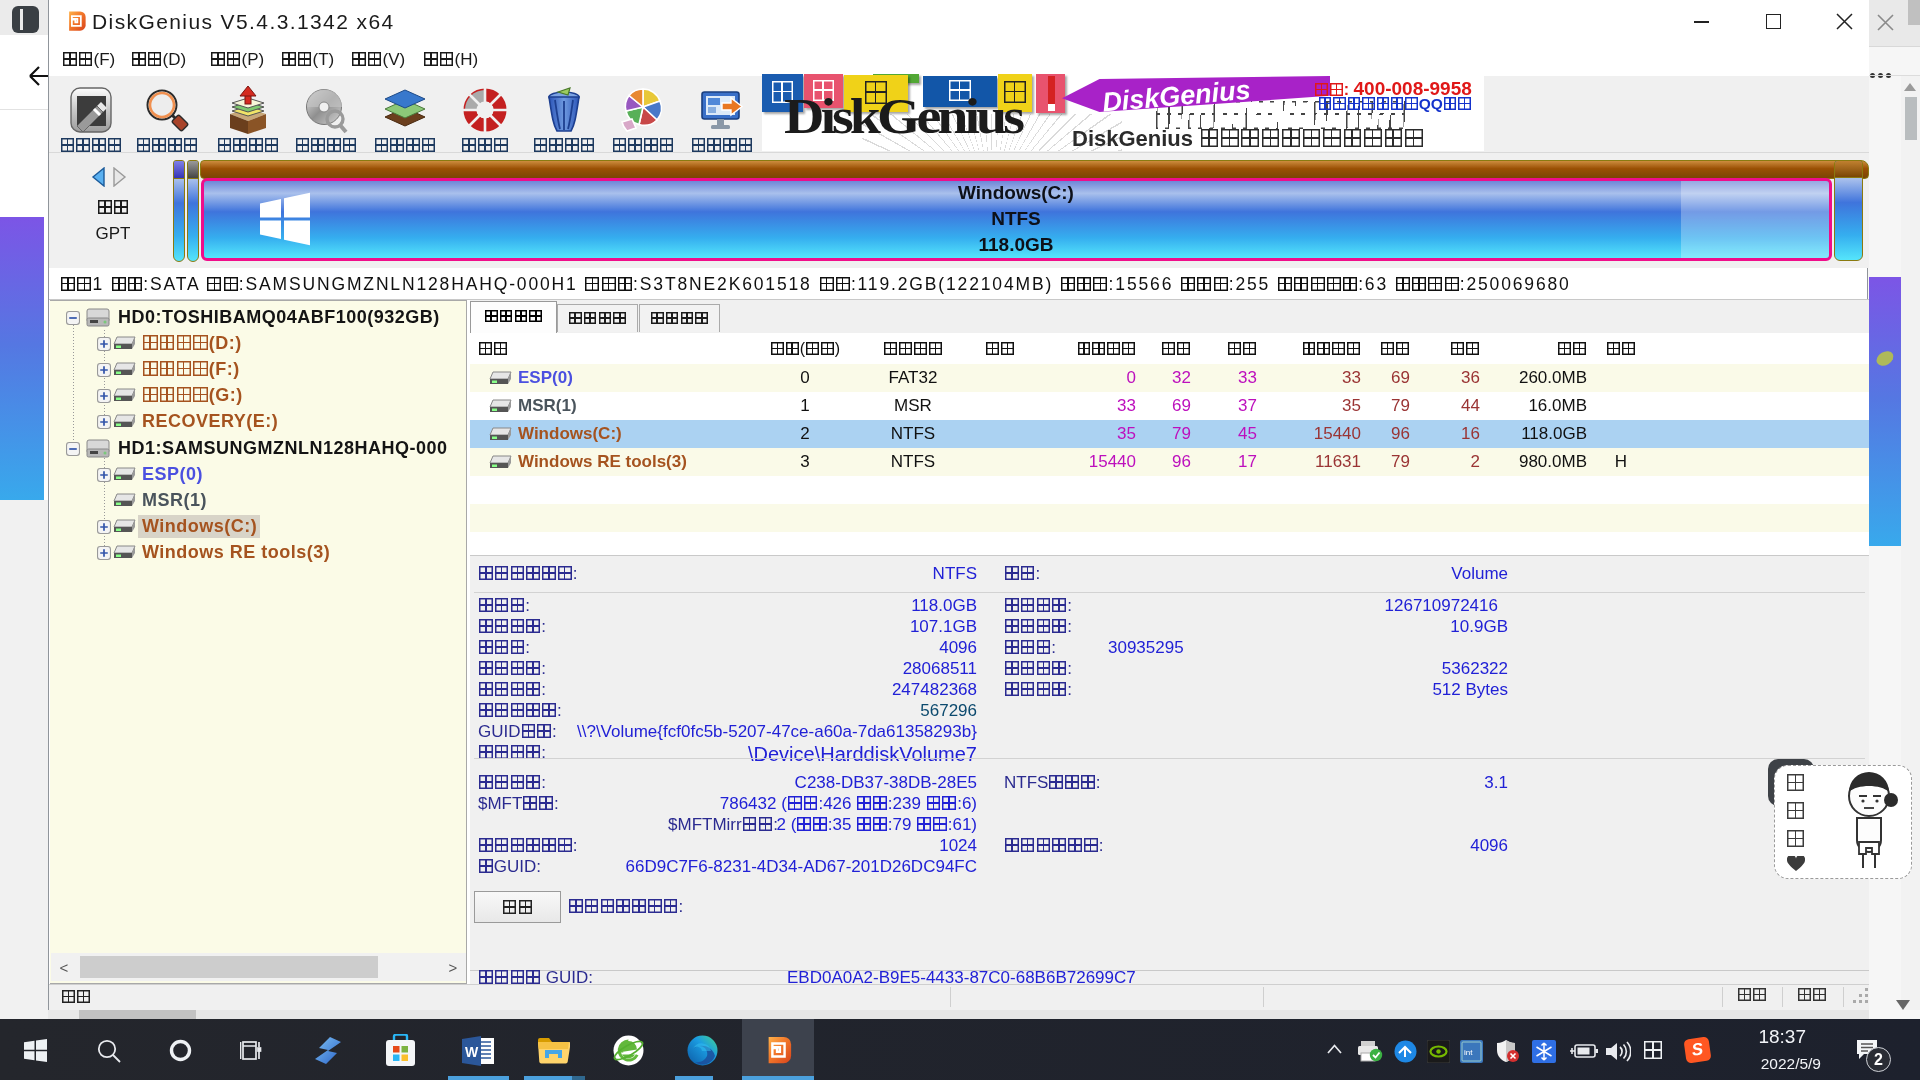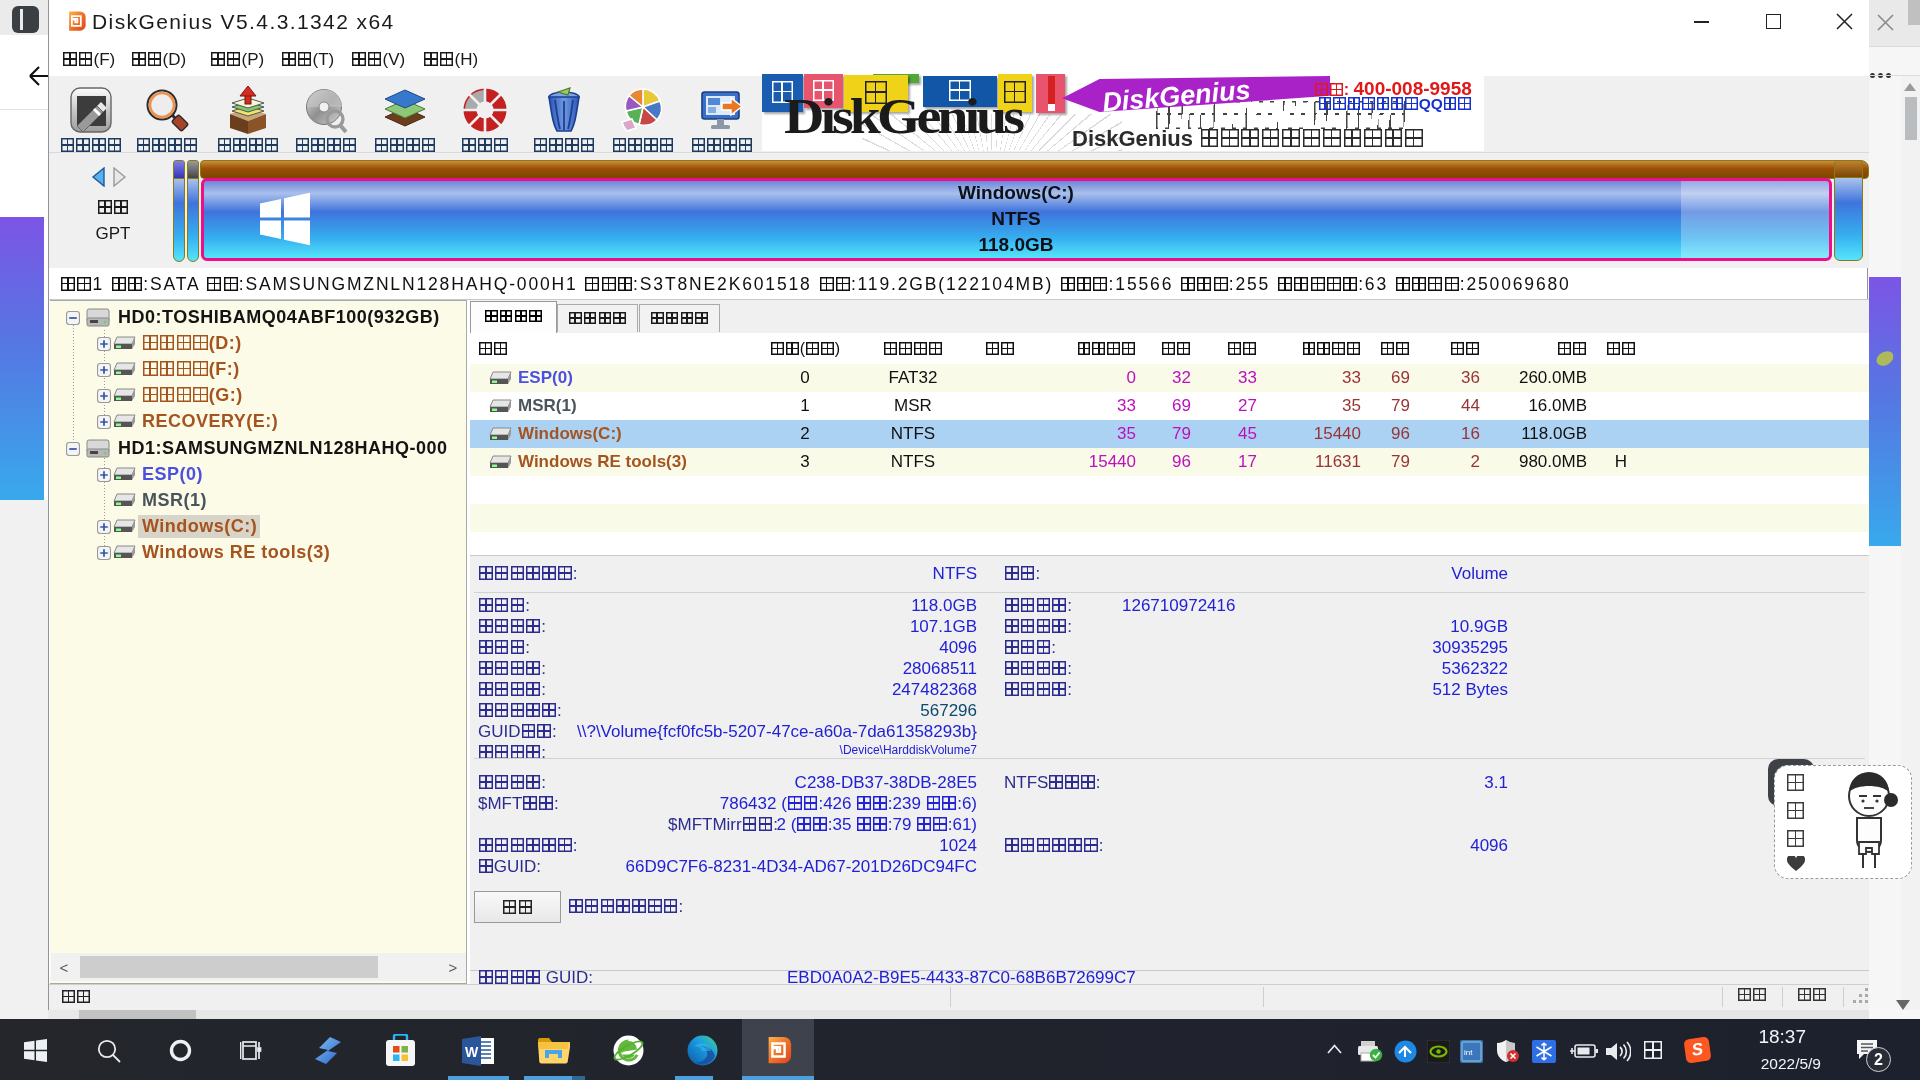--- a/index.html
+++ b/index.html
@@ -545,21 +545,21 @@
         <path d="M4 1 L22 1 L19 8 L1 8 Z" fill="#e6e6e6" stroke="#888"></path>
         <path d="M1 8 L19 8 L19 13 L1 13 Z" fill="#555"></path>
         <path d="M19 8 L22 1 L22 8 L19 13 Z" fill="#9a9a9a"></path>
         <rect x="3" y="9.5" width="5" height="2.5" fill="#8f8"></rect>
       </svg>
       <div class="ab nw" style="left:48px;top:96px;width:220px;text-align:left;font-size:17px;font-weight:bold;color:#4a545c;">MSR(1)</div>
       <div class="ab nw" style="left:275px;top:96px;width:120px;text-align:center;font-size:17px;font-weight:normal;color:#111;">1</div>
       <div class="ab nw" style="left:383px;top:96px;width:120px;text-align:center;font-size:17px;font-weight:normal;color:#111;">MSR</div>
       <div class="ab nw" style="left:566px;top:96px;width:100px;text-align:right;font-size:17px;font-weight:normal;color:#bd10bd;">33</div>
       <div class="ab nw" style="left:656px;top:96px;width:65px;text-align:right;font-size:17px;font-weight:normal;color:#bd10bd;">69</div>
-      <div class="ab nw" style="left:717px;top:96px;width:70px;text-align:right;font-size:17px;font-weight:normal;color:#bd10bd;">27</div>
+      <div class="ab nw" style="left:717px;top:96px;width:70px;text-align:right;font-size:17px;font-weight:normal;color:#bd10bd;">37</div>
       <div class="ab nw" style="left:791px;top:96px;width:100px;text-align:right;font-size:17px;font-weight:normal;color:#9a3434;">35</div>
       <div class="ab nw" style="left:880px;top:96px;width:60px;text-align:right;font-size:17px;font-weight:normal;color:#9a3434;">79</div>
       <div class="ab nw" style="left:950px;top:96px;width:60px;text-align:right;font-size:17px;font-weight:normal;color:#9a3434;">44</div>
       <div class="ab nw" style="left:1017px;top:96px;width:100px;text-align:right;font-size:17px;font-weight:normal;color:#111;">16.0MB</div>
       <div class="ab" style="left:0;top:120px;width:1399px;height:28px;background:#abd2f2;"></div>
       <svg class="ab" style="left:19px;top:127px;" width="23" height="15" viewBox="0 0 23 15">
         <path d="M4 1 L22 1 L19 8 L1 8 Z" fill="#e6e6e6" stroke="#888"></path>
         <path d="M1 8 L19 8 L19 13 L1 13 Z" fill="#555"></path>
         <path d="M19 8 L22 1 L22 8 L19 13 Z" fill="#9a9a9a"></path>
         <rect x="3" y="9.5" width="5" height="2.5" fill="#8f8"></rect>
@@ -597,43 +597,43 @@
     <div class="ab" style="left:421px;top:300px;width:1399px;height:684px;overflow:hidden;pointer-events:none;">
       <div class="ab" style="left:0;top:255px;width:1399px;height:1px;background:#c9c9c9;"></div>
       <div class="ab nw" style="left:8px;top:264px;width:300px;text-align:left;font-size:17px;font-weight:normal;color:#2b2b90;"><i class="h"></i><i class="h"></i><i class="h"></i><i class="h"></i><i class="h"></i><i class="h"></i>:</div>
       <div class="ab nw" style="left:107px;top:264px;width:400px;text-align:right;font-size:17px;font-weight:normal;color:#2121d6;">NTFS</div>
       <div class="ab nw" style="left:534px;top:264px;width:300px;text-align:left;font-size:17px;font-weight:normal;color:#2b2b90;"><i class="h"></i><i class="h"></i>:</div>
       <div class="ab nw" style="left:638px;top:264px;width:400px;text-align:right;font-size:17px;font-weight:normal;color:#2121d6;">Volume</div>
       <div class="ab" style="left:4px;top:292px;width:1391px;height:1px;background:#d2d2d2;"></div>
       <div class="ab nw" style="left:8px;top:296px;width:300px;text-align:left;font-size:17px;font-weight:normal;color:#2b2b90;"><i class="h"></i><i class="h"></i><i class="h"></i>:</div>
       <div class="ab nw" style="left:107px;top:296px;width:400px;text-align:right;font-size:17px;font-weight:normal;color:#2121d6;">118.0GB</div>
       <div class="ab nw" style="left:534px;top:296px;width:300px;text-align:left;font-size:17px;font-weight:normal;color:#2b2b90;"><i class="h"></i><i class="h"></i><i class="h"></i><i class="h"></i>:</div>
-      <div class="ab nw" style="left:652px;top:296px;width:400px;text-align:left;font-size:17px;font-weight:normal;color:#2121d6;">126710972416</div>
+      <div class="ab nw" style="left:628px;top:296px;width:400px;text-align:right;font-size:17px;font-weight:normal;color:#2121d6;">126710972416</div>
       <div class="ab nw" style="left:8px;top:317px;width:300px;text-align:left;font-size:17px;font-weight:normal;color:#2b2b90;"><i class="h"></i><i class="h"></i><i class="h"></i><i class="h"></i>:</div>
       <div class="ab nw" style="left:107px;top:317px;width:400px;text-align:right;font-size:17px;font-weight:normal;color:#2121d6;">107.1GB</div>
       <div class="ab nw" style="left:534px;top:317px;width:300px;text-align:left;font-size:17px;font-weight:normal;color:#2b2b90;"><i class="h"></i><i class="h"></i><i class="h"></i><i class="h"></i>:</div>
       <div class="ab nw" style="left:638px;top:317px;width:400px;text-align:right;font-size:17px;font-weight:normal;color:#2121d6;">10.9GB</div>
       <div class="ab nw" style="left:8px;top:338px;width:300px;text-align:left;font-size:17px;font-weight:normal;color:#2b2b90;"><i class="h"></i><i class="h"></i><i class="h"></i>:</div>
       <div class="ab nw" style="left:107px;top:338px;width:400px;text-align:right;font-size:17px;font-weight:normal;color:#2121d6;">4096</div>
       <div class="ab nw" style="left:534px;top:338px;width:300px;text-align:left;font-size:17px;font-weight:normal;color:#2b2b90;"><i class="h"></i><i class="h"></i><i class="h"></i>:</div>
-      <div class="ab nw" style="left:638px;top:338px;width:400px;text-align:right;font-size:17px;font-weight:normal;color:#2121d6;">30935295</div>
+      <div class="ab nw" style="left:638px;top:338px;width:400px;font-size:17px;font-weight:normal;color:#2121d6;">30935295</div>
       <div class="ab nw" style="left:8px;top:359px;width:300px;text-align:left;font-size:17px;font-weight:normal;color:#2b2b90;"><i class="h"></i><i class="h"></i><i class="h"></i><i class="h"></i>:</div>
       <div class="ab nw" style="left:107px;top:359px;width:400px;text-align:right;font-size:17px;font-weight:normal;color:#2121d6;">28068511</div>
       <div class="ab nw" style="left:534px;top:359px;width:300px;text-align:left;font-size:17px;font-weight:normal;color:#2b2b90;"><i class="h"></i><i class="h"></i><i class="h"></i><i class="h"></i>:</div>
       <div class="ab nw" style="left:638px;top:359px;width:400px;text-align:right;font-size:17px;font-weight:normal;color:#2121d6;">5362322</div>
       <div class="ab nw" style="left:8px;top:380px;width:300px;text-align:left;font-size:17px;font-weight:normal;color:#2b2b90;"><i class="h"></i><i class="h"></i><i class="h"></i><i class="h"></i>:</div>
       <div class="ab nw" style="left:107px;top:380px;width:400px;text-align:right;font-size:17px;font-weight:normal;color:#2121d6;">247482368</div>
       <div class="ab nw" style="left:534px;top:380px;width:300px;text-align:left;font-size:17px;font-weight:normal;color:#2b2b90;"><i class="h"></i><i class="h"></i><i class="h"></i><i class="h"></i>:</div>
       <div class="ab nw" style="left:638px;top:380px;width:400px;text-align:right;font-size:17px;font-weight:normal;color:#2121d6;">512 Bytes</div>
       <div class="ab nw" style="left:8px;top:401px;width:300px;text-align:left;font-size:17px;font-weight:normal;color:#2b2b90;"><i class="h"></i><i class="h"></i><i class="h"></i><i class="h"></i><i class="h"></i>:</div>
       <div class="ab nw" style="left:107px;top:401px;width:400px;text-align:right;font-size:17px;font-weight:normal;color:#0c4a6e;">567296</div>
       <div class="ab nw" style="left:8px;top:422px;width:300px;text-align:left;font-size:17px;font-weight:normal;color:#2b2b90;">GUID<i class="h"></i><i class="h"></i>:</div>
       <div class="ab nw" style="left:107px;top:422px;width:400px;text-align:left;font-size:17px;font-weight:normal;color:#2121d6;">\\?\Volume{fcf0fc5b-5207-47ce-a60a-7da61358293b}</div>
       <div class="ab nw" style="left:8px;top:443px;width:300px;text-align:left;font-size:17px;font-weight:normal;color:#2b2b90;"><i class="h"></i><i class="h"></i><i class="h"></i><i class="h"></i>:</div>
-      <div class="ab nw" style="left:107px;top:443px;width:400px;text-align:right;font-size:12px;font-weight:normal;color:#2121d6;">\Device\HarddiskVolume7</div>
+      <div class="ab nw" style="left:107px;top:443px;width:400px;text-align:right;font-size:20px;font-weight:normal;color:#2121d6;">\Device\HarddiskVolume7</div>
       <div class="ab" style="left:4px;top:458px;width:1391px;height:1px;background:#d2d2d2;"></div>
       <div class="ab nw" style="left:8px;top:473px;width:300px;text-align:left;font-size:17px;font-weight:normal;color:#2b2b90;"><i class="h"></i><i class="h"></i><i class="h"></i><i class="h"></i>:</div>
       <div class="ab nw" style="left:107px;top:473px;width:400px;text-align:right;font-size:17px;font-weight:normal;color:#2121d6;">C238-DB37-38DB-28E5</div>
       <div class="ab nw" style="left:534px;top:473px;width:300px;text-align:left;font-size:17px;font-weight:normal;color:#2b2b90;">NTFS<i class="h"></i><i class="h"></i><i class="h"></i>:</div>
       <div class="ab nw" style="left:638px;top:473px;width:400px;text-align:right;font-size:17px;font-weight:normal;color:#2121d6;">3.1</div>
       <div class="ab nw" style="left:8px;top:494px;width:300px;text-align:left;font-size:17px;font-weight:normal;color:#2b2b90;">$MFT<i class="h"></i><i class="h"></i>:</div>
       <div class="ab nw" style="left:107px;top:494px;width:400px;text-align:right;font-size:17px;font-weight:normal;color:#2121d6;">786432 (<i class="h"></i><i class="h"></i>:426 <i class="h"></i><i class="h"></i>:239 <i class="h"></i><i class="h"></i>:6)</div>
       <div class="ab nw" style="left:8px;top:515px;width:300px;text-align:right;font-size:17px;font-weight:normal;color:#2b2b90;">$MFTMirr<i class="h"></i><i class="h"></i>:</div>
       <div class="ab nw" style="left:107px;top:515px;width:400px;text-align:right;font-size:17px;font-weight:normal;color:#2121d6;">2 (<i class="h"></i><i class="h"></i>:35 <i class="h"></i><i class="h"></i>:79 <i class="h"></i><i class="h"></i>:61)</div>
       <div class="ab nw" style="left:8px;top:536px;width:300px;text-align:left;font-size:17px;font-weight:normal;color:#2b2b90;"><i class="h"></i><i class="h"></i><i class="h"></i><i class="h"></i><i class="h"></i><i class="h"></i>:</div>

